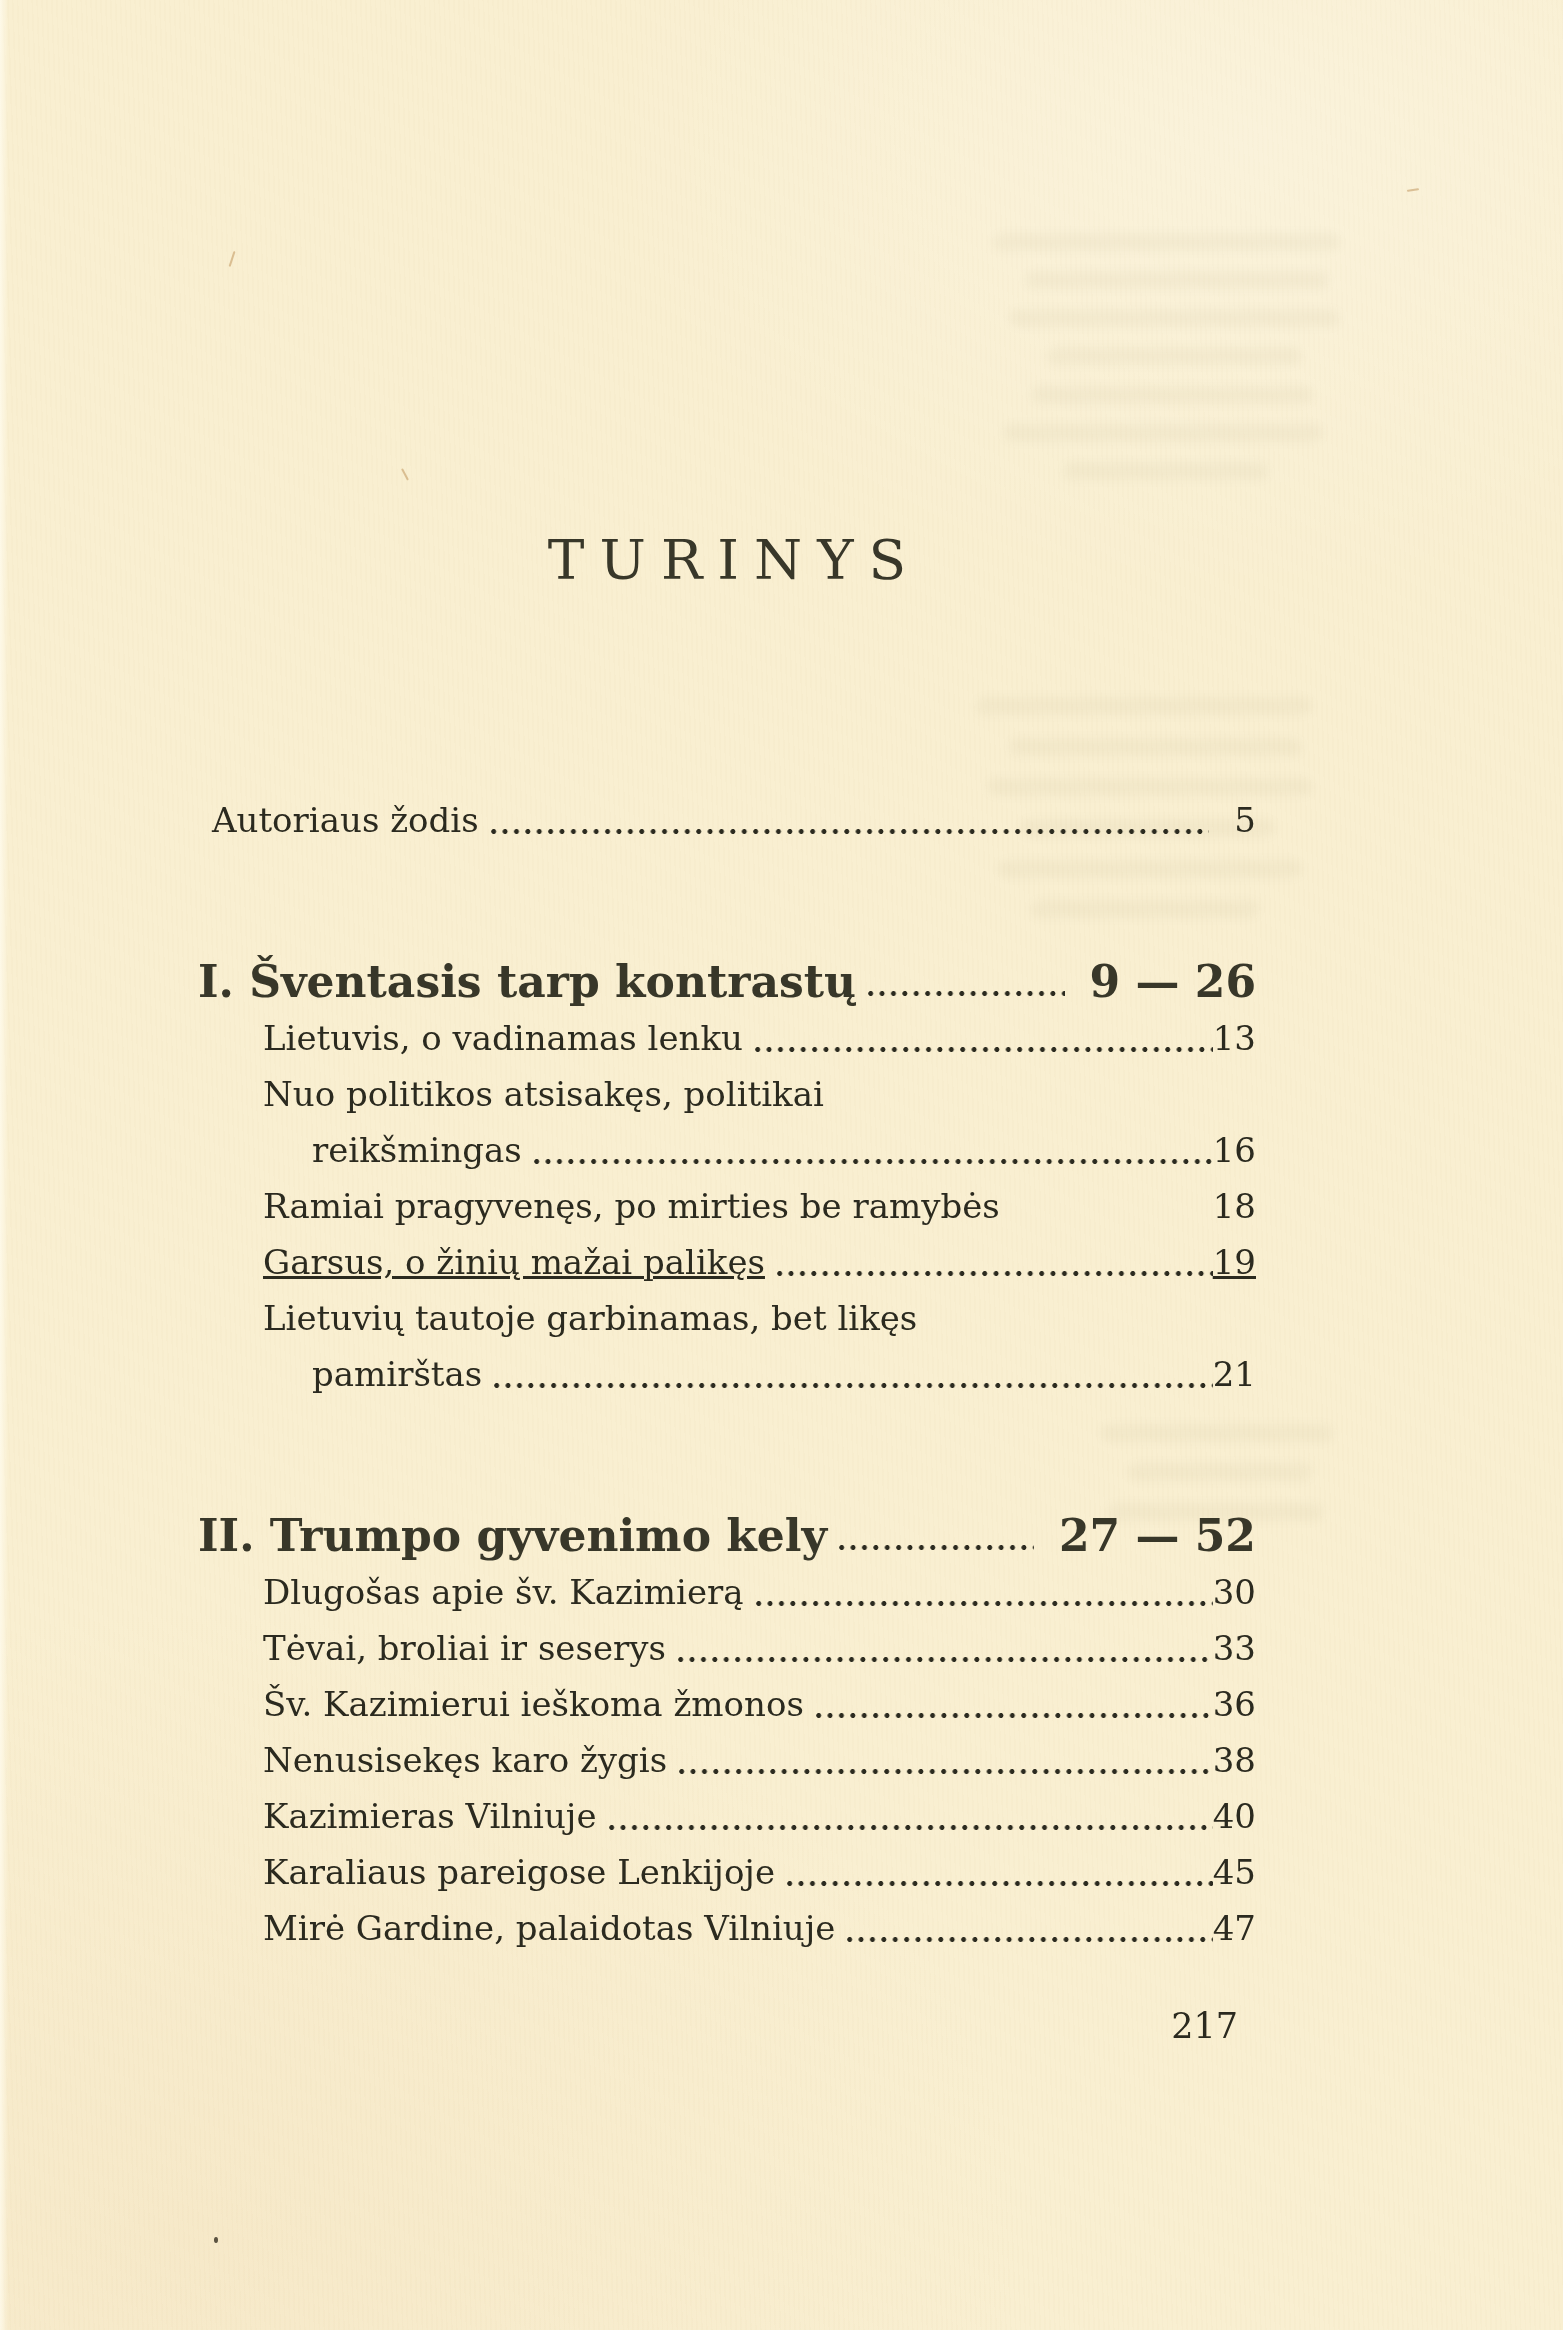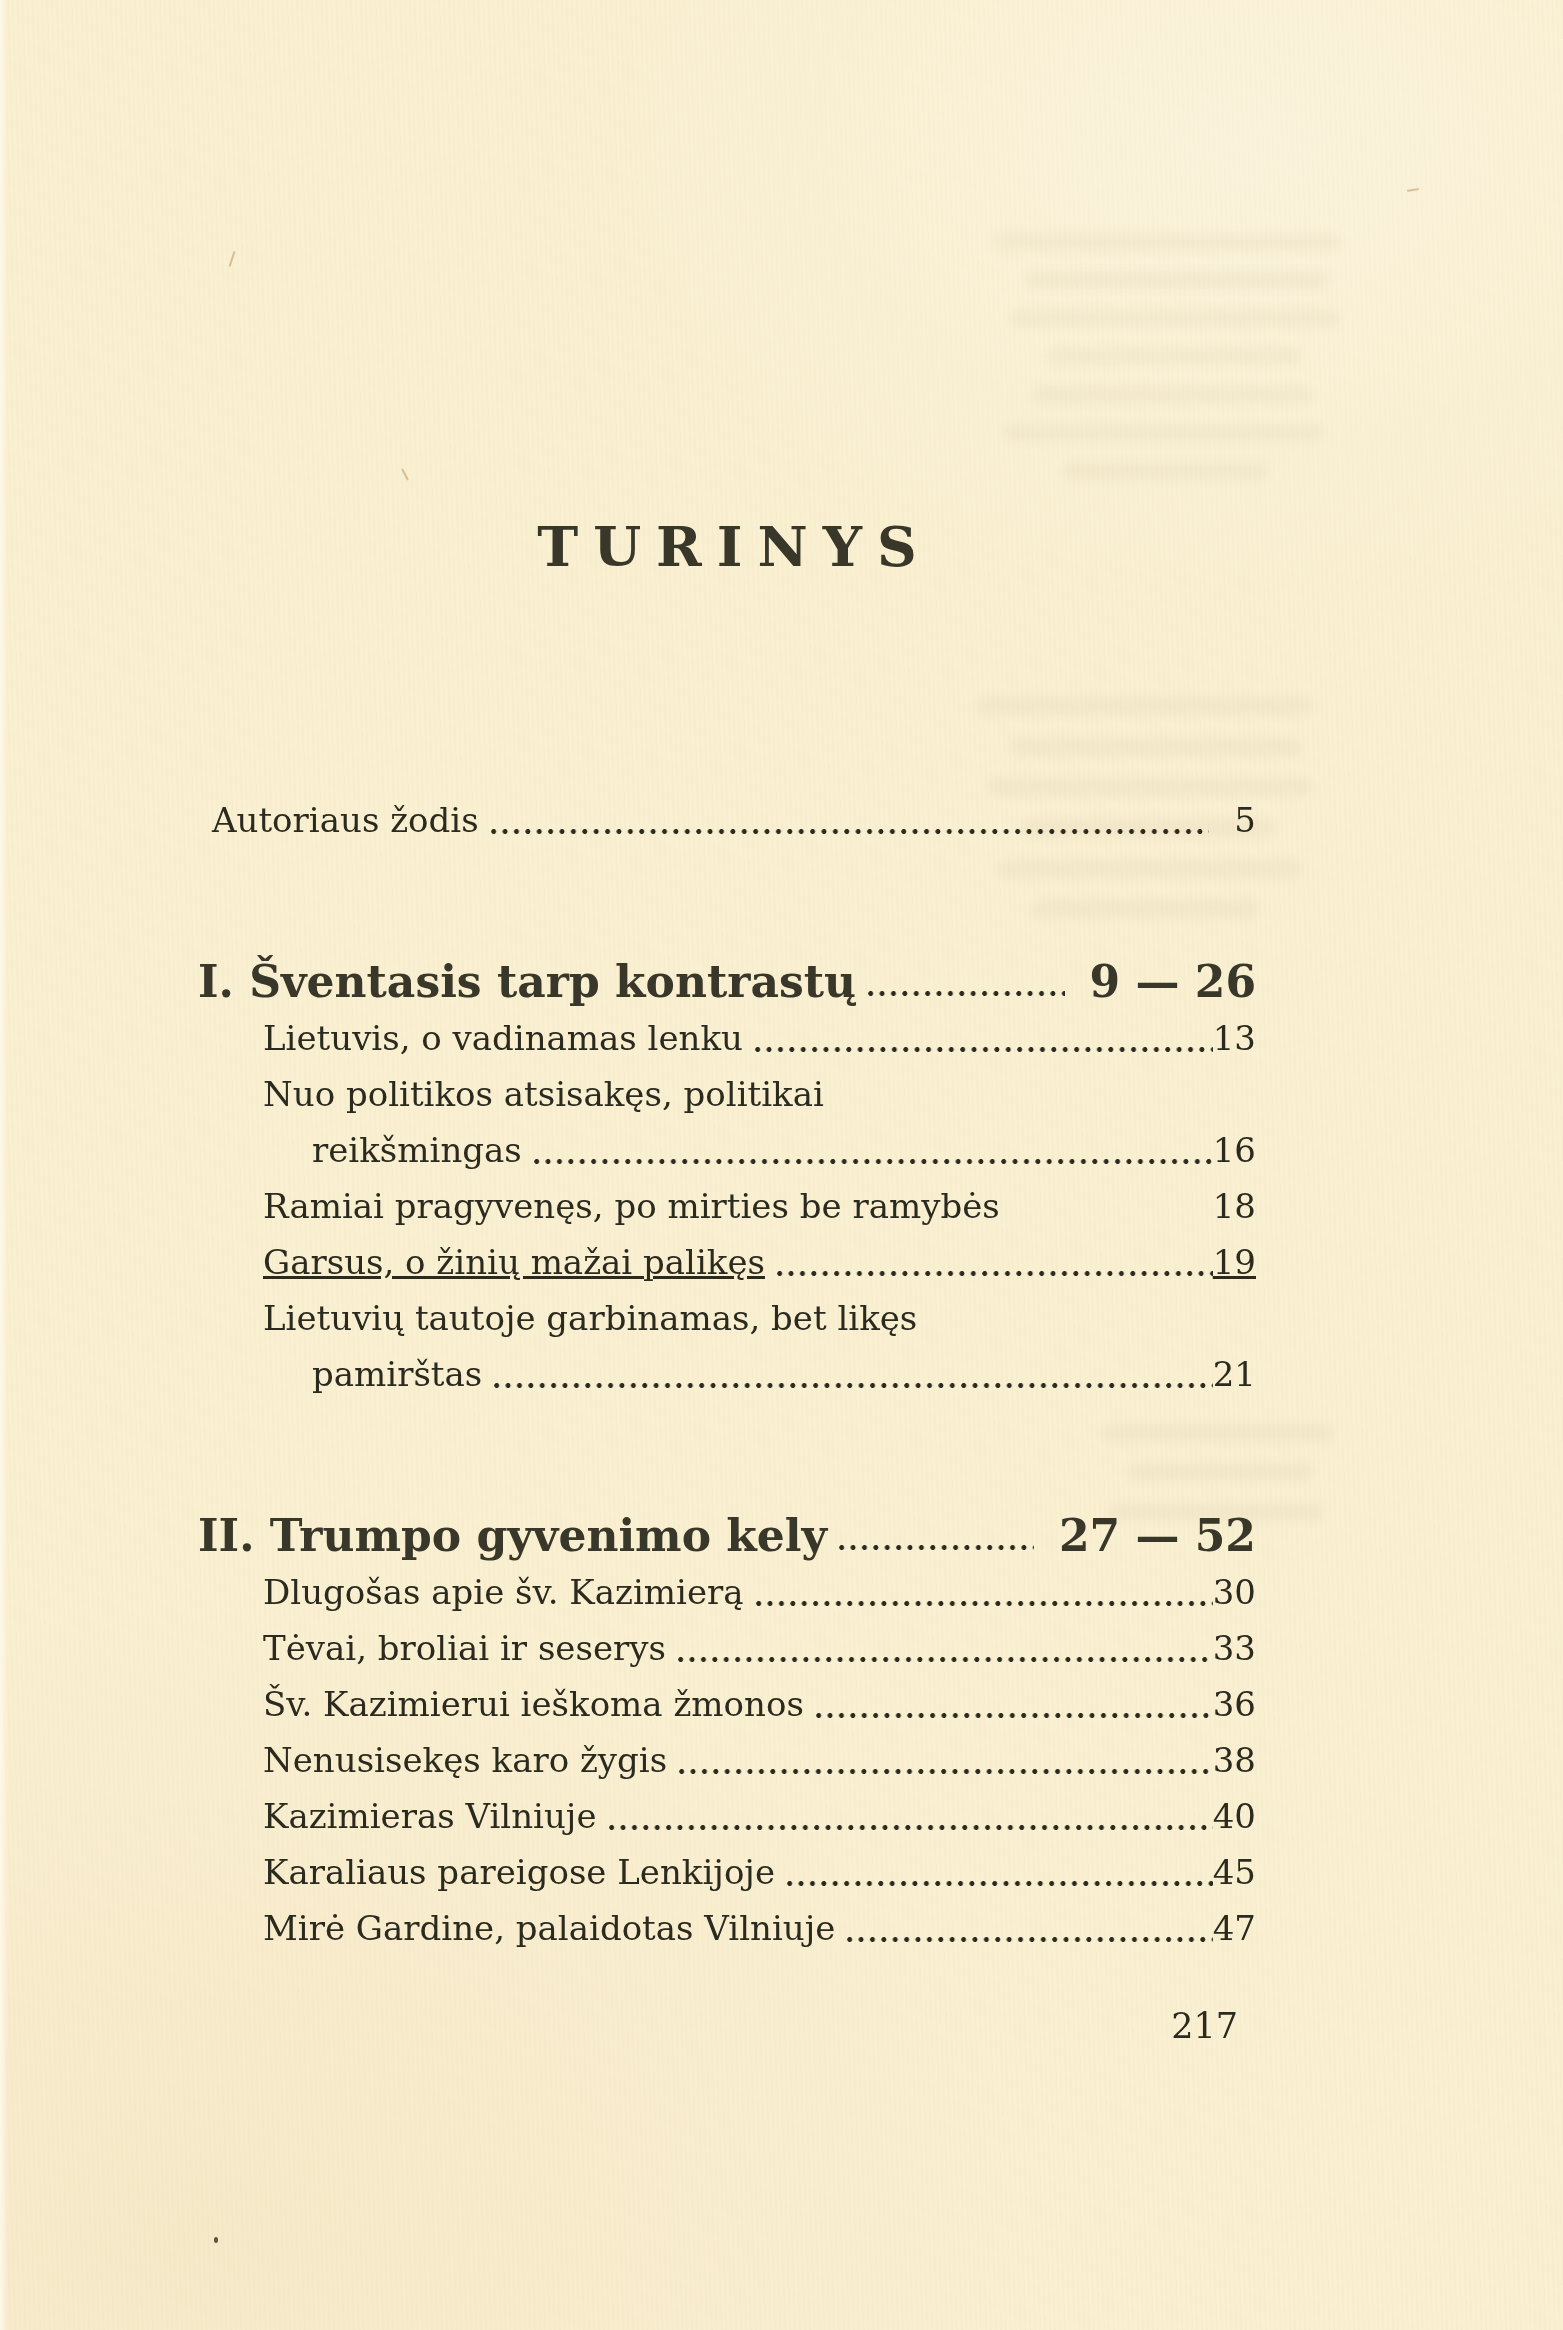--- a/index.html
+++ b/index.html
@@ -25,23 +25,23 @@
   }
   
   .bleed-line {
     position: absolute; height: 18.4px; border-radius: 9.8px;
     background: #8d7f52; opacity: 0.055; filter: blur(4.9px);
   }
   .paper-fiber { position: absolute; background: #bb8e52; opacity: 0.5; border-radius: 1.6px; }
   .ink-speck { position: absolute; background: #3f3829; opacity: 0.85; border-radius: 50%; }
 
   .page-title {
-    position: absolute; top: 482px; left: 198px; width: 1058px;
+    position: absolute; top: 496px; left: 198px; width: 1058px;
     text-align: center; text-indent: 15px;
-    font-size: 55px; line-height: 1; font-weight: bold;
+    font-size: 55px; line-height: 1; font-weight: normal;
     letter-spacing: 15px;
     color: var(--ink-heading, #383729);
   }
 
   .toc { position: absolute; top: 792px; left: 198px; width: 1058px; }
   .toc-section + .toc-section { margin-top: 106px; }
   .toc-row {
     display: flex; align-items: baseline;
     height: 56px; line-height: 56px;
     font-size: 34px;

